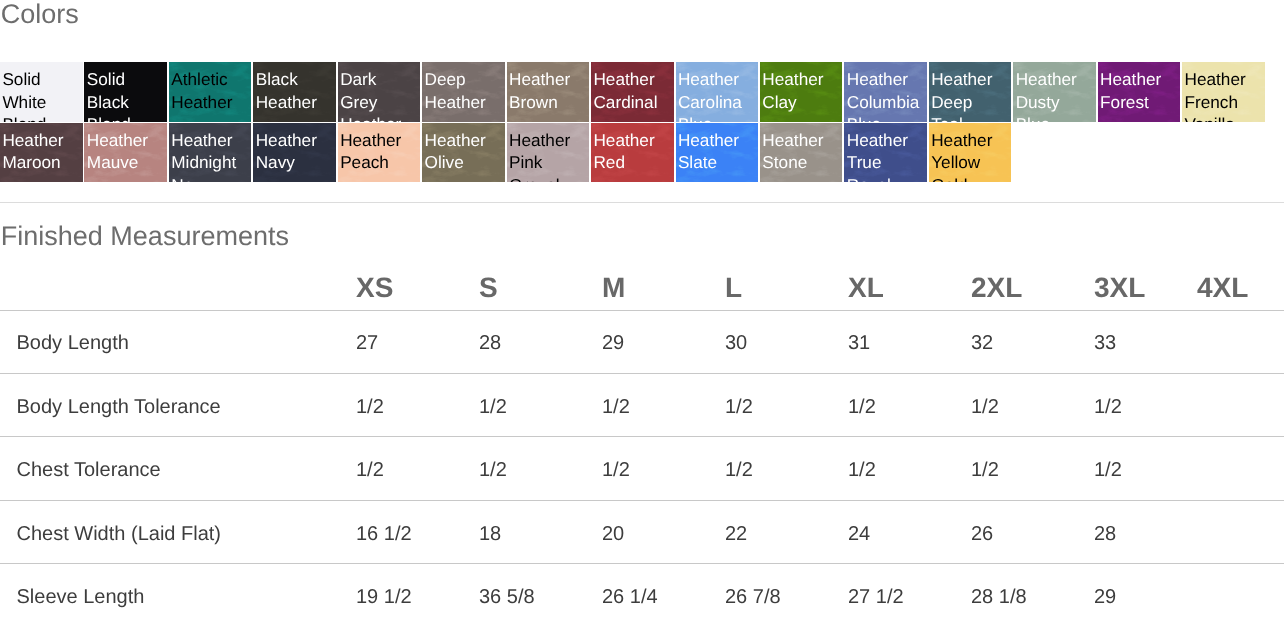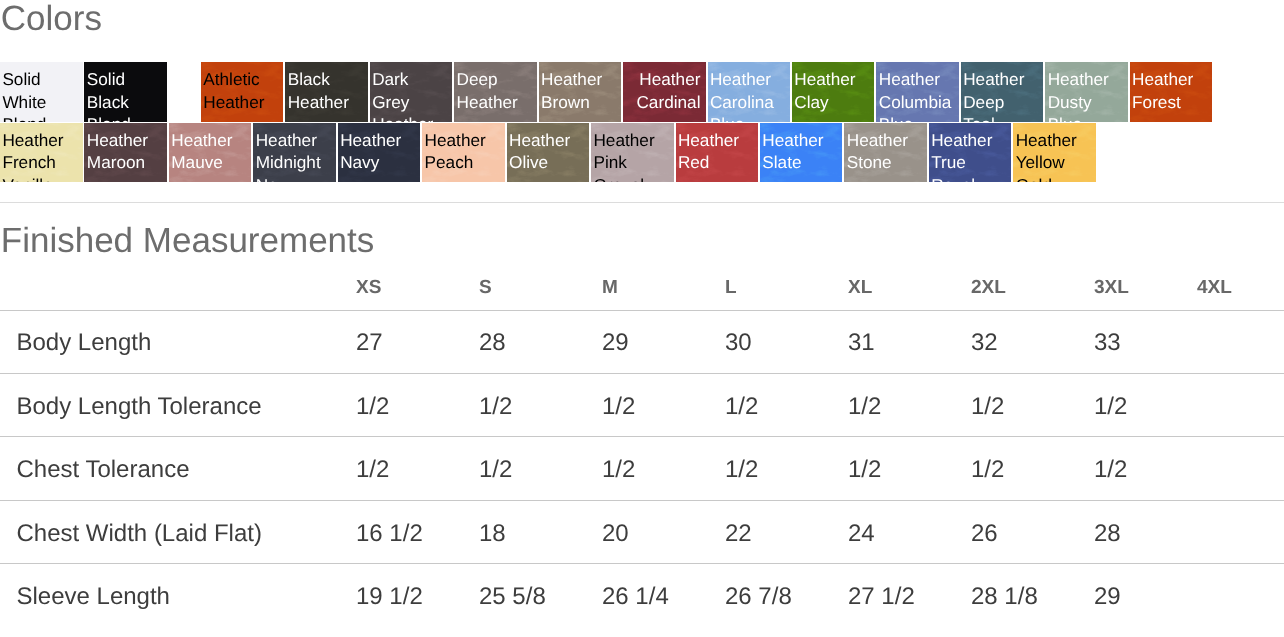--- a/index.html
+++ b/index.html
@@ -1,31 +1,31 @@
 <!DOCTYPE html>
 <html><head>
 <meta charset="utf-8">
 <title>Colors</title>
 <style>
   html,body{margin:0;padding:0;background:#ffffff;}
   body{font-family:"Liberation Sans",sans-serif;-webkit-font-smoothing:antialiased;text-rendering:geometricPrecision;}
   .page{width:1284px;height:637px;position:relative;overflow:hidden;background:#fff;}
-  .section-title{font-size:35px;font-weight:400;color:#6d6d6d;letter-spacing:0px;line-height:1;position:absolute;}
+  .section-title{font-size:27px;font-weight:400;color:#6d6d6d;letter-spacing:0px;line-height:1;position:absolute;}
   #colors-title{left:0.8px;top:0.6px;}
   .swatch-grid{position:absolute;left:0;top:62.2px;width:1266.8px;display:flex;flex-wrap:wrap;}
   .swatch{width:82.5px;height:59.5px;margin-right:1.95px;margin-bottom:1.3px;position:relative;overflow:hidden;}
   .swatch .tex{position:absolute;left:0;top:0;right:0;bottom:0;filter:url(#fabricnoise);opacity:.9;mix-blend-mode:overlay;pointer-events:none;}
   .swatch .lbl{position:absolute;left:2.4px;top:5.7px;width:75px;font-size:17.2px;line-height:22.7px;color:#ffffff;}
   .swatch.dark-text .lbl{color:#000000;}
   .divider{position:absolute;left:0;width:1284px;height:1px;background:#dcdcdc;}
   #div1{top:201.6px;}
   #meas-title{left:0.8px;top:222.6px;}
   table.meas{position:absolute;left:0;top:262.7px;width:1284px;border-collapse:collapse;table-layout:fixed;}
-  table.meas th{font-size:19px;font-weight:bold;color:#686868;text-align:left;line-height:30px;padding:10px 0 7px 0;vertical-align:bottom;}
-  table.meas td{font-size:24px;color:#3d3d3d;text-align:left;border-top:1px solid #c8c8c8;height:63.4px;line-height:28px;padding:3px 0 0 0;box-sizing:border-box;vertical-align:middle;}
+  table.meas th{font-size:28px;font-weight:bold;color:#686868;text-align:left;line-height:30px;padding:10px 0 7px 0;vertical-align:bottom;}
+  table.meas td{font-size:20px;color:#3d3d3d;text-align:left;border-top:1px solid #c8c8c8;height:63.4px;line-height:28px;padding:3px 0 0 0;box-sizing:border-box;vertical-align:middle;}
   table.meas th.lblcol,table.meas td.lblcol{width:356px;padding-left:16.5px;box-sizing:border-box;}
   table.meas th.szcol,table.meas td.szcol{width:123px;}
   table.meas th.c6,table.meas td.c6{width:103px;}
   table.meas th.c7,table.meas td.c7{width:87px;}
 </style>
 </head>
 <body>
 
 <svg width="0" height="0" style="position:absolute" aria-hidden="true">
   <defs>
@@ -40,41 +40,41 @@
 </svg>
 <div class="page">
   <div class="section-title" id="colors-title">Colors</div>
   <div class="swatch-grid" id="swatch-grid">
       <div class="swatch dark-text" style="background-color: rgb(242, 242, 246);">
         <div class="lbl">Solid White Blend</div>
       </div>
       <div class="swatch" style="background-color: rgb(11, 11, 13);">
         <div class="lbl">Solid Black Blend</div>
       </div>
-      <div class="swatch dark-text" style="background-color: #c2410c; margin-left: 32px;">
+      <div class="swatch dark-text" style="background-color: #0f766e;">
         <div class="tex"></div>
         <div class="lbl">Athletic Heather</div>
       </div>
       <div class="swatch" style="background-color: rgb(53, 51, 45);">
         <div class="tex"></div>
         <div class="lbl">Black Heather</div>
       </div>
       <div class="swatch" style="background-color: rgb(75, 67, 69);">
         <div class="tex"></div>
         <div class="lbl">Dark Grey Heather</div>
       </div>
       <div class="swatch" style="background-color: rgb(121, 110, 107);">
         <div class="tex"></div>
         <div class="lbl">Deep Heather</div>
       </div>
       <div class="swatch" style="background-color: rgb(138, 122, 107);">
         <div class="tex"></div>
         <div class="lbl">Heather Brown</div>
       </div>
-      <div class="swatch" style="background-color: rgb(123, 42, 53); text-align: right;">
+      <div class="swatch" style="background-color: rgb(123, 42, 53);">
         <div class="tex"></div>
         <div class="lbl">Heather Cardinal</div>
       </div>
       <div class="swatch" style="background-color: rgb(133, 174, 223);">
         <div class="tex"></div>
         <div class="lbl">Heather Carolina Blue</div>
       </div>
       <div class="swatch" style="background-color: #4d7c0f;">
         <div class="tex"></div>
         <div class="lbl">Heather Clay</div>
@@ -84,21 +84,21 @@
         <div class="lbl">Heather Columbia Blue</div>
       </div>
       <div class="swatch" style="background-color: rgb(66, 97, 110);">
         <div class="tex"></div>
         <div class="lbl">Heather Deep Teal</div>
       </div>
       <div class="swatch" style="background-color: rgb(148, 168, 154);">
         <div class="tex"></div>
         <div class="lbl">Heather Dusty Blue</div>
       </div>
-      <div class="swatch" style="background-color: #c2410c;">
+      <div class="swatch" style="background-color: #701a75;">
         <div class="tex"></div>
         <div class="lbl">Heather Forest</div>
       </div>
       <div class="swatch dark-text" style="background-color: rgb(236, 227, 172);">
         <div class="tex"></div>
         <div class="lbl">Heather French Vanilla</div>
       </div>
       <div class="swatch" style="background-color: rgb(84, 63, 66);">
         <div class="tex"></div>
         <div class="lbl">Heather Maroon</div>
@@ -205,21 +205,21 @@
           <td class="szcol">20</td>
           <td class="szcol">22</td>
           <td class="szcol">24</td>
           <td class="szcol">26</td>
           <td class="szcol c6">28</td>
           <td class="szcol c7"></td>
         </tr>
         <tr>
           <td class="lblcol">Sleeve Length</td>
           <td class="szcol">19 1/2</td>
-          <td class="szcol">25 5/8</td>
+          <td class="szcol">36 5/8</td>
           <td class="szcol">26 1/4</td>
           <td class="szcol">26 7/8</td>
           <td class="szcol">27 1/2</td>
           <td class="szcol">28 1/8</td>
           <td class="szcol c6">29</td>
           <td class="szcol c7"></td>
         </tr>
       </tbody>
   </table>
 </div>

